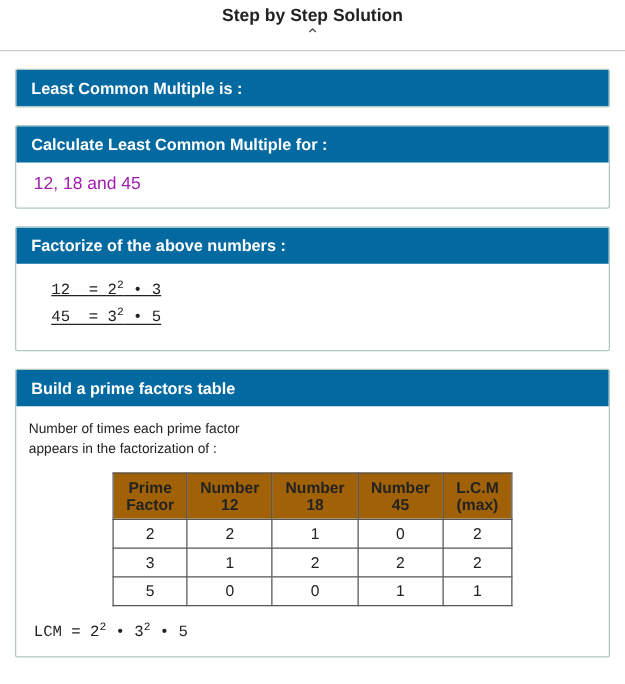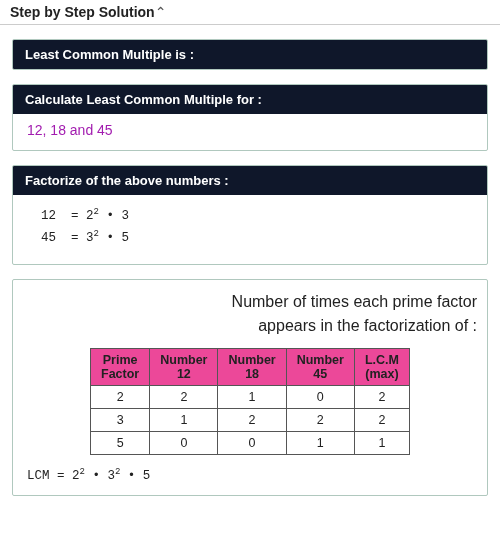--- a/index.html
+++ b/index.html
@@ -18,35 +18,36 @@
     }
 
     
     .header-bar {
       display: flex;
       align-items: center;
       justify-content: flex-start;
       padding: 4px 10px;
       border-bottom: 1px solid #ccc;
       background: #fff;
+      flex-direction: column;
     }
     .header-title {
       font-size: 14px;
       font-weight: bold;
       color: #222;
     }
     .chevron-icon {
       font-size: 14px;
       color: #555;
       cursor: pointer;
     }
 
     
     .section-header {
-      background: #0f172a;
+      background: #0369a1;
       color: #fff;
       padding: 7px 12px;
       font-size: 13px;
       font-weight: bold;
       margin: 0;
     }
 
     .section-block {
       border: 1px solid #b0c8be;
       margin: 14px 12px;
@@ -71,49 +72,50 @@
     .factorize-block {
       padding: 10px 14px 14px 28px;
       font-size: 12.5px;
       line-height: 1.7;
       font-family: 'Courier New', monospace;
     }
     .factorize-block .row {
       display: flex;
       align-items: center;
       gap: 0;
+      text-decoration: underline;
     }
     sup {
       font-size: 9px;
       vertical-align: super;
     }
 
     
     .table-intro {
-      text-align: right;
-      font-size: 16px;
+      text-align: left;
+      font-size: 11px;
       padding: 10px 10px 4px 10px;
       color: #222;
       line-height: 1.5;
     }
 
     .prime-table {
       margin: 6px auto 4px auto;
       border-collapse: collapse;
       font-size: 12.5px;
     }
     .prime-table th, .prime-table td {
       border: 1px solid #555;
       padding: 4px 10px;
       text-align: center;
       min-width: 44px;
     }
     .prime-table th {
       font-weight: bold;
-      background: #ec4899;
+      background: #a16207;
     }
     .prime-table td {
       background: #fff;
     }
 
     .lcm-formula {
       padding: 8px 14px 12px 14px;
       font-size: 12.5px;
       font-family: 'Courier New', monospace;
     }
@@ -143,20 +145,21 @@
       <div class="row">
         <span>12 &nbsp;= 2<sup>2</sup> • 3</span>
       </div>
       <div class="row">
         <span>45 &nbsp;= 3<sup>2</sup> • 5</span>
       </div>
     </div>
   </div>
 
   <div class="section-block">
+    <div class="section-header">Build a prime factors table</div>
     <div class="table-intro">
       <span>Number of times each prime factor</span><br>
       <span>appears in the factorization of :</span>
     </div>
     <table class="prime-table">
       <thead>
         <tr>
           <th>Prime<br>Factor</th>
           <th>Number<br>12</th>
           <th>Number<br>18</th>

